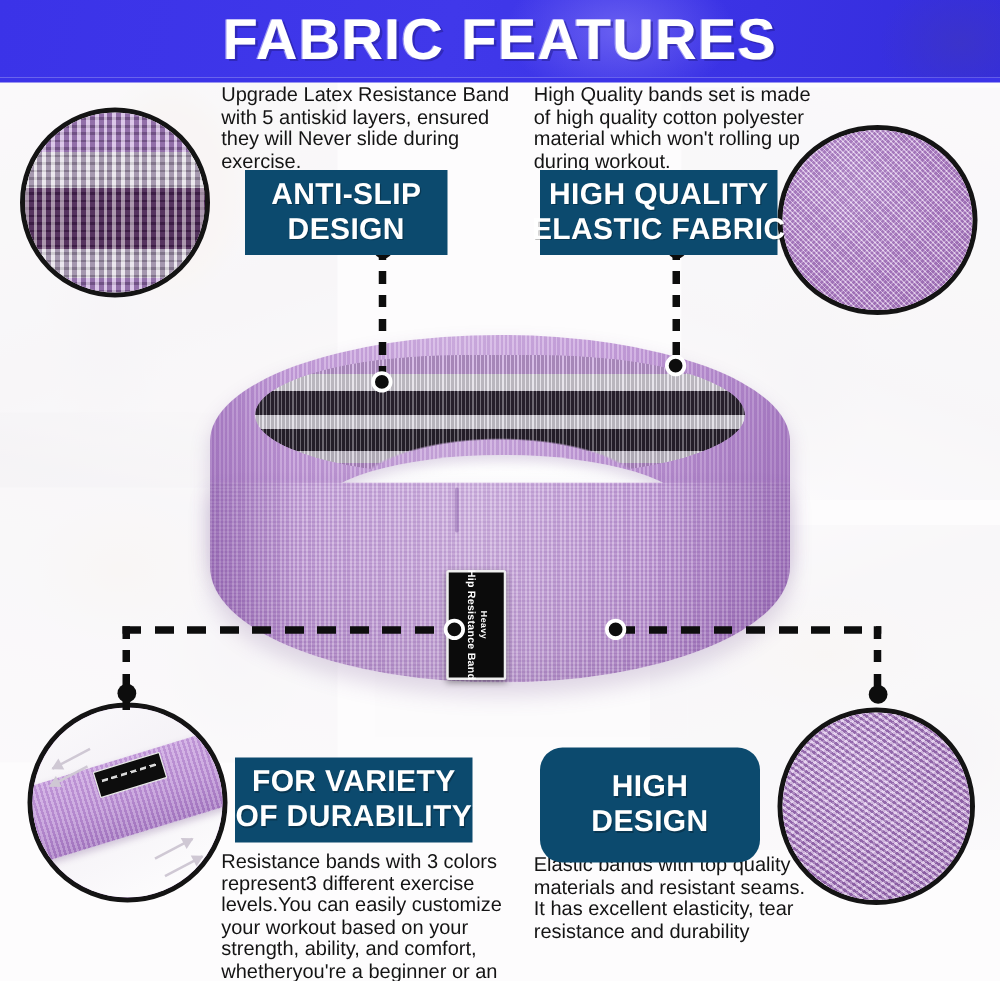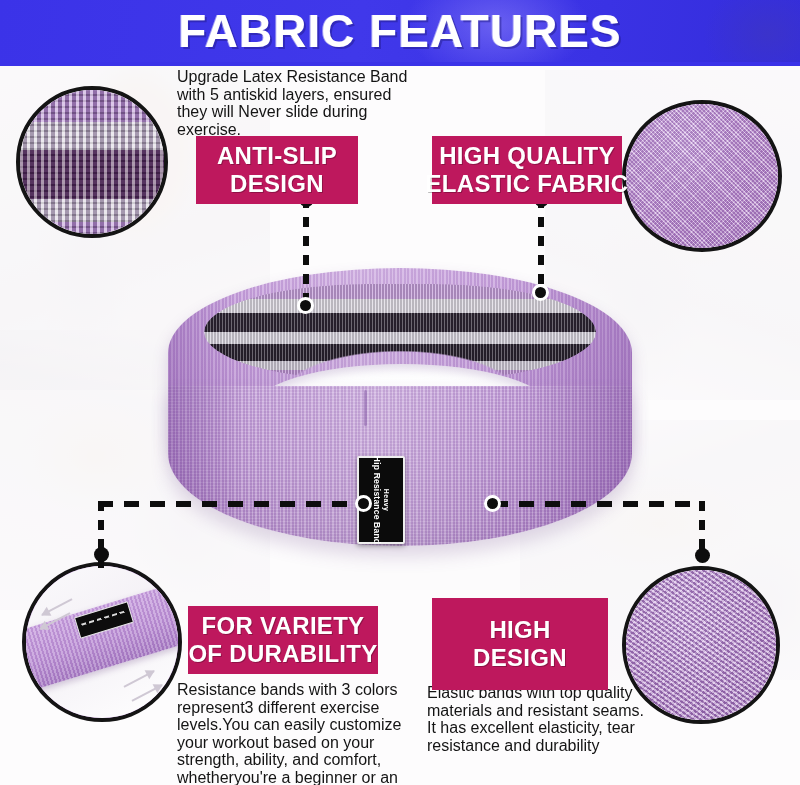--- a/index.html
+++ b/index.html
@@ -114,41 +114,41 @@
     white-space: pre-line;
   }
   .desc-tl { left: 177px; top: 68px;  width: 232px; }
   .desc-tr { left: 427px; top: 68px;  width: 230px; }
   .desc-bl { left: 177px; top: 681px; width: 228px; }
   .desc-br { left: 427px; top: 684px; width: 228px; }
 
   
   .plate {
     position: absolute;
-    background: #be185d;
+    background: #0c4a6e;
     display: flex;
     flex-direction: column;
     align-items: center;
     justify-content: center;
     padding: 14px 10px;
   }
   .plate-line {
     color: #ffffff;
     font-size: 24px;
     font-weight: 700;
     letter-spacing: 0.3px;
     line-height: 28px;
     white-space: nowrap;
     text-shadow: 1px 1px 0 rgba(0,0,0,0.25);
     font-family: "Liberation Sans", sans-serif;
   }
   .plate-tl { left: 196px; top: 136px; width: 162px; height: 68px; }
   .plate-tr { left: 432px; top: 136px; width: 190px; height: 68px; }
   .plate-bl { left: 188px; top: 606px; width: 190px; height: 68px; }
-  .plate-br { left: 432px; top: 598px; width: 176px; height: 92px; }
+  .plate-br { left: 432px; top: 598px; width: 176px; height: 92px; border-radius: 18px; }
 
   
   .circle {
     position: absolute;
     border-radius: 50%;
     border: 4px solid #141414;
     overflow: hidden;
     background: #c79ee0;
   }
   .c-tl { left: 16px;  top: 86px;  width: 152px; height: 152px; }
@@ -408,20 +408,21 @@
   <div class="bg-photo bg-right"></div>
   <div class="bg-photo bg-right2"></div>
   <div class="bg-photo bg-center"></div>
 
   <div class="header">
     <div class="header-title">FABRIC FEATURES</div>
   </div>
   <div class="header-underline"></div>
 
   <div class="desc desc-tl">Upgrade Latex Resistance Band with 5 antiskid layers, ensured they will Never slide during exercise.</div>
+  <div class="desc desc-tr">High Quality bands set is made of high quality cotton polyester material which won't rolling up during workout.</div>
   <div class="desc desc-bl">Resistance bands with 3 colors represent3 different exercise levels.You can easily customize your workout based on your strength, ability, and comfort, whetheryou're a beginner or an experienced user.</div>
   <div class="desc desc-br">Elastic bands with top quality materials and resistant seams. It has excellent elasticity, tear resistance and durability</div>
 
   <div class="circle c-tl">
     <div class="tex-antislip"></div>
   </div>
 
   <div class="circle c-tr">
     <div class="tex-weave"></div>
   </div>

